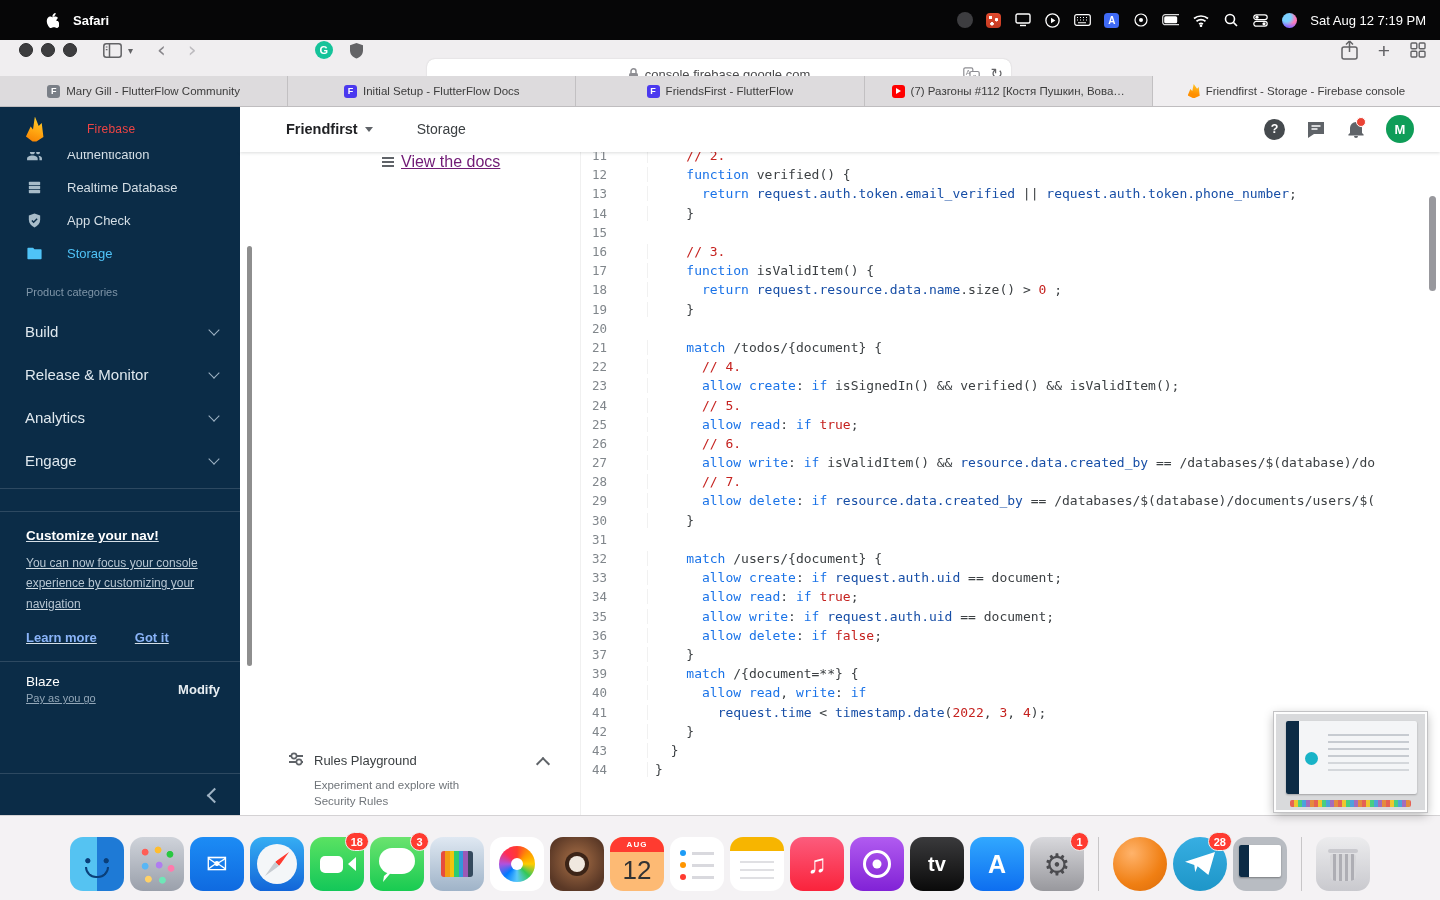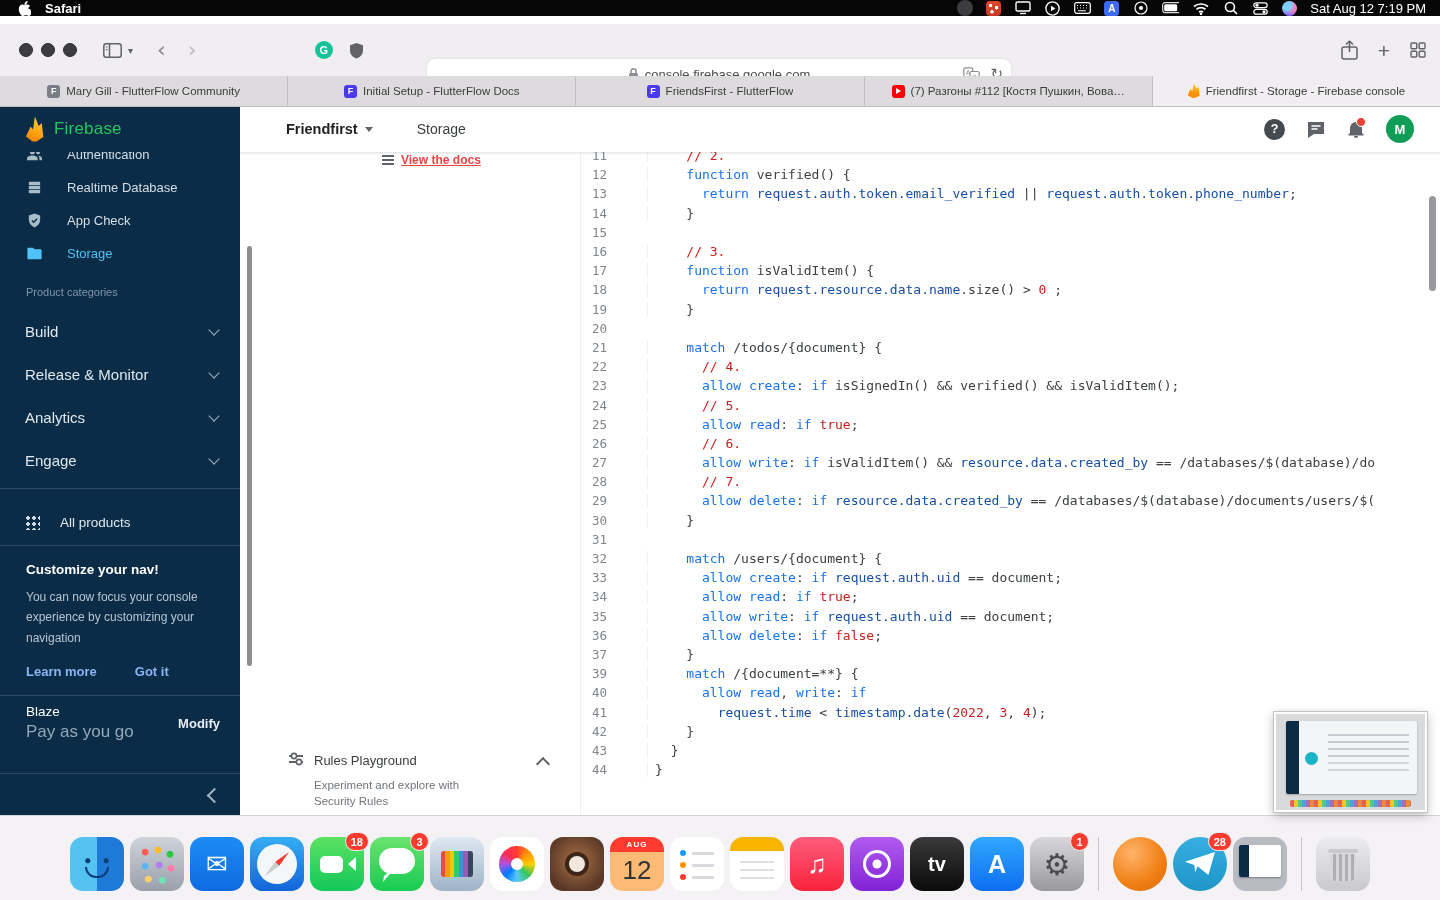--- a/index.html
+++ b/index.html
@@ -1,20 +1,20 @@
 <!DOCTYPE html>
 <html><head>
 <meta charset="utf-8">
 <style>
   html,body{margin:0;padding:0;background:#888;}
   .screen{position:relative;width:1440px;height:900px;overflow:hidden;background:#fff;
           font-family:"Liberation Sans", sans-serif; -webkit-font-smoothing:antialiased;}
   
-  .menubar{position:absolute;top:0;left:0;right:0;height:16px;background:#060607;color:#fff;
-           display:flex;align-items:center;font-size:13px;z-index:50;}
+  .menubar{position:absolute;top:0;left:0;right:0;height:40px;background:#060607;color:#fff;
+           display:flex;align-items:center;font-size:13px;z-index:50;padding-left:28px;}
   .mb-apple{margin-left:18px;display:flex;align-items:center;}
   .mb-app{font-weight:700;margin:0 6px 0 14px;}
   .mb-items{display:flex;}
   .mb-item{padding:0 10px;cursor:default;}
   .mb-right{margin-left:auto;display:flex;align-items:center;gap:13px;padding-right:14px;}
   .mb-status{display:flex;align-items:center;gap:13px;}
   .mb-ico{display:inline-flex;align-items:center;justify-content:center;width:17px;height:17px;}
   .mb-circle-badge{background:#3d3d40;border-radius:50%;width:16px;height:16px;}
   .mb-red-dice{background:#e04a2e;border-radius:4px;width:15px;height:15px;
      background-image:radial-gradient(circle at 30% 30%,#fff 1.5px,transparent 2px),
@@ -67,45 +67,45 @@
      clip-path:polygon(50% 0%,78% 34%,92% 22%,100% 84%,58% 100%,42% 100%,0% 82%,22% 36%,38% 50%);}
   
   .app{position:absolute;top:106px;left:0;width:1440px;height:710px;background:#fff;overflow:hidden;}
   
   .fb-sidebar{position:absolute;left:0;top:0;width:240px;height:710px;background:#0b2c47;
       display:flex;flex-direction:column;overflow:hidden;color:#d5dfe6;}
   .fb-logo-row{height:46px;flex:none;display:flex;align-items:center;gap:10px;padding-left:25px;
       background:#0b2c47;position:relative;z-index:3;}
   .flame{width:19px;height:25px;background:linear-gradient(200deg,#ffcb2b 10%,#ffa611 55%,#f57c00);
       clip-path:polygon(52% 0%,72% 38%,88% 26%,97% 82%,60% 100%,40% 100%,5% 80%,30% 40%,42% 52%);}
-  .fb-brand{color:#22c55e;font-size:17px;letter-spacing:.2px;}
+  .fb-brand{color:#ef4444;font-size:12px;letter-spacing:.2px;margin-left:33px;}
   .fb-nav{margin-top:-14px;flex:none;}
   .fb-item{height:33px;display:flex;align-items:center;gap:24px;padding-left:26px;font-size:13px;color:#d5dfe6;cursor:pointer;}
   .fb-item .fb-ico{width:17px;height:17px;color:#a8bcc9;display:flex;}
   .fb-item.active{color:#4fc3f7;}
   .fb-item.active .fb-ico{color:#4fc3f7;}
   .fb-cat{padding:16px 0 6px 26px;font-size:11px;color:#7f95a8;height:18px;}
   .fb-section{height:43px;display:flex;align-items:center;padding-left:25px;font-size:15px;
       color:#dfe8ee;position:relative;cursor:pointer;}
   .chev{position:absolute;right:22px;width:7px;height:7px;border-right:1.8px solid #9fb3c4;
       border-bottom:1.8px solid #9fb3c4;transform:rotate(45deg);top:16px;}
   .fb-div{height:1px;background:rgba(255,255,255,.14);margin:6px 0;flex:none;}
   .fb-all{height:42px;margin-top:6px;display:flex;align-items:center;gap:20px;padding-left:25px;
       font-size:13.5px;color:#dfe8ee;cursor:pointer;}
   .grid-ico{width:15px;height:15px;background-image:radial-gradient(#cfd9e0 1.6px,transparent 1.8px);
       background-size:6px 6px;background-position:0 0;}
-  .fb-promo{border-top:1px solid rgba(255,255,255,.14);margin-top:2px;padding:16px 26px 16px;}
+  .fb-promo{border-top:1px solid rgba(255,255,255,.14);margin-top:16px;padding:16px 26px 16px;text-decoration:underline;}
   .fb-promo-title{color:#fff;font-size:13.5px;font-weight:700;margin-bottom:10px;}
   .fb-promo-body{width:178px;font-size:12px;line-height:1.7;color:#b6c5d1;}
   .fb-promo-links{margin-top:16px;display:flex;gap:38px;}
   .fb-link{color:#8ab4f8;font-size:13px;font-weight:600;cursor:pointer;}
   .fb-plan{border-top:1px solid rgba(255,255,255,.14);height:46px;display:flex;align-items:center;
       padding:4px 20px 0 26px;}
   .fb-plan-name{font-size:13.5px;color:#fff;}
-  .fb-plan-detail{font-size:17px;color:#93a7b8;margin-top:3px;}
+  .fb-plan-detail{font-size:11px;color:#93a7b8;margin-top:3px;text-decoration:underline;}
   .fb-plan-action{margin-left:auto;font-size:13px;color:#e8eef2;font-weight:600;cursor:pointer;}
   .fb-collapse{margin-top:auto;height:42px;border-top:1px solid rgba(255,255,255,.14);
       display:flex;align-items:center;justify-content:flex-end;padding-right:20px;flex:none;}
   .chev-left{width:9px;height:9px;border-left:2px solid #9fb3c4;border-bottom:2px solid #9fb3c4;
       transform:rotate(45deg);cursor:pointer;}
   .sb-scroll{position:absolute;left:247px;top:140px;width:5px;height:420px;border-radius:3px;
       background:rgba(30,30,30,.5);z-index:5;}
   
   .fb-header{position:absolute;left:240px;top:0;right:0;height:46px;background:#fff;
       box-shadow:0 1px 3px rgba(60,64,67,.18);display:flex;align-items:center;z-index:2;}
@@ -117,21 +117,21 @@
       font-weight:700;display:flex;align-items:center;justify-content:center;cursor:pointer;}
   .bell-wrap{position:relative;display:flex;cursor:pointer;}
   .bell-dot{position:absolute;top:-2px;right:-1px;width:8px;height:8px;border-radius:50%;background:#ea4335;border:1.5px solid #fff;}
   .avatar{width:28px;height:28px;border-radius:50%;background:#0f9d58;color:#fff;font-size:13px;
       font-weight:600;display:flex;align-items:center;justify-content:center;cursor:pointer;}
   
   .fb-content{position:absolute;left:240px;top:46px;right:0;bottom:0;background:#fff;overflow:hidden;}
   .rail{position:absolute;left:0;top:0;width:340px;bottom:0;border-right:1px solid #f0f0f0;}
   .view-docs{position:absolute;top:1px;left:142px;display:flex;align-items:center;gap:7px;cursor:pointer;}
   .docs-ico{width:12px;height:10px;background:repeating-linear-gradient(#5f6368 0 2px,transparent 2px 4px);}
-  .view-docs span{font-size:12px;font-weight:700;color:#ef4444;text-decoration:underline;}
+  .view-docs span{font-size:16px;font-weight:400;color:#701a75;text-decoration:underline;}
   .playground{position:absolute;left:0;right:0;bottom:2px;padding:10px 0 4px 48px;}
   .pg-head{display:flex;align-items:center;gap:10px;}
   .pg-title{font-size:13px;color:#3c4043;}
   .pg-sub{margin-top:6px;margin-left:26px;width:152px;font-size:11.5px;line-height:1.45;color:#70757a;}
   .pg-chev{position:absolute;right:32px;top:18px;width:8px;height:8px;border-right:2px solid #5f6368;
       border-bottom:2px solid #5f6368;transform:rotate(-135deg);cursor:pointer;}
   
   .editor{position:absolute;left:341px;top:0;right:0;bottom:0;overflow:hidden;}
   .code-wrap{margin-top:-6px;}
   .code-line{display:flex;height:19.2px;align-items:center;white-space:pre;overflow:hidden;}
@@ -468,24 +468,20 @@
           <div class="fb-section">
             <span>Analytics</span>
             <span class="chev"></span>
           </div>
           <div class="fb-section">
             <span>Engage</span>
             <span class="chev"></span>
           </div>
         </div>
       <div class="fb-div"></div>
-      <div class="fb-all">
-        <span class="grid-ico"></span>
-        <span>All products</span>
-      </div>
       <div class="fb-promo">
         <div class="fb-promo-title">Customize your nav!</div>
         <div class="fb-promo-body">You can now focus your console experience by customizing your navigation</div>
         <div class="fb-promo-links">
           <span class="fb-link">Learn more</span>
           <span class="fb-link">Got it</span>
         </div>
       </div>
       <div class="fb-plan">
         <span>

